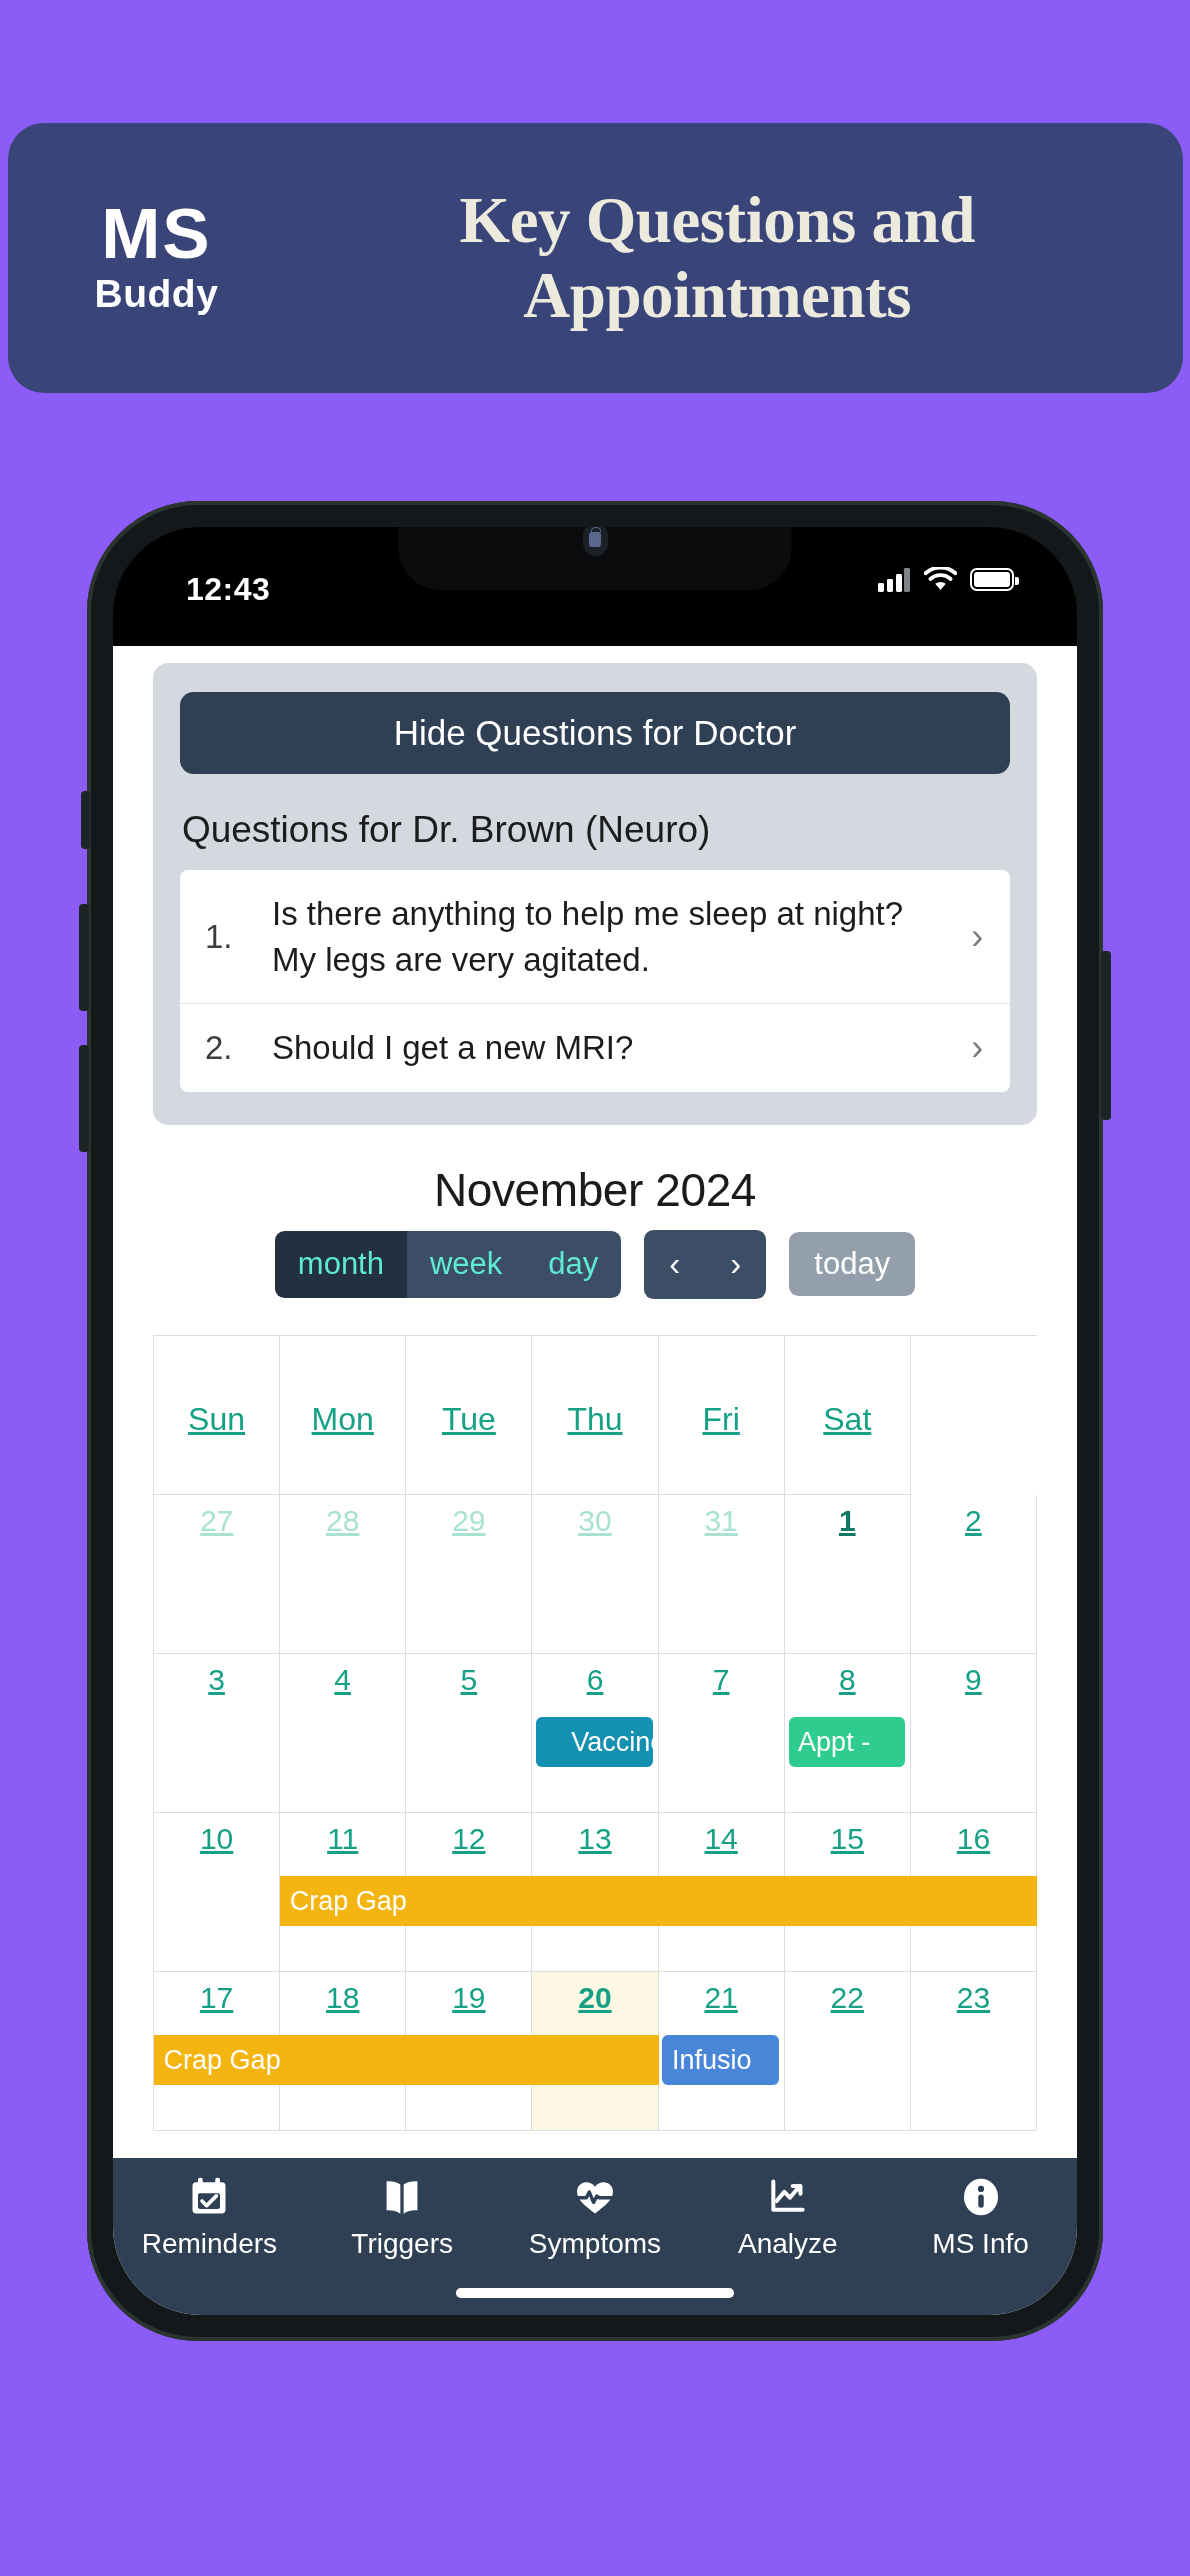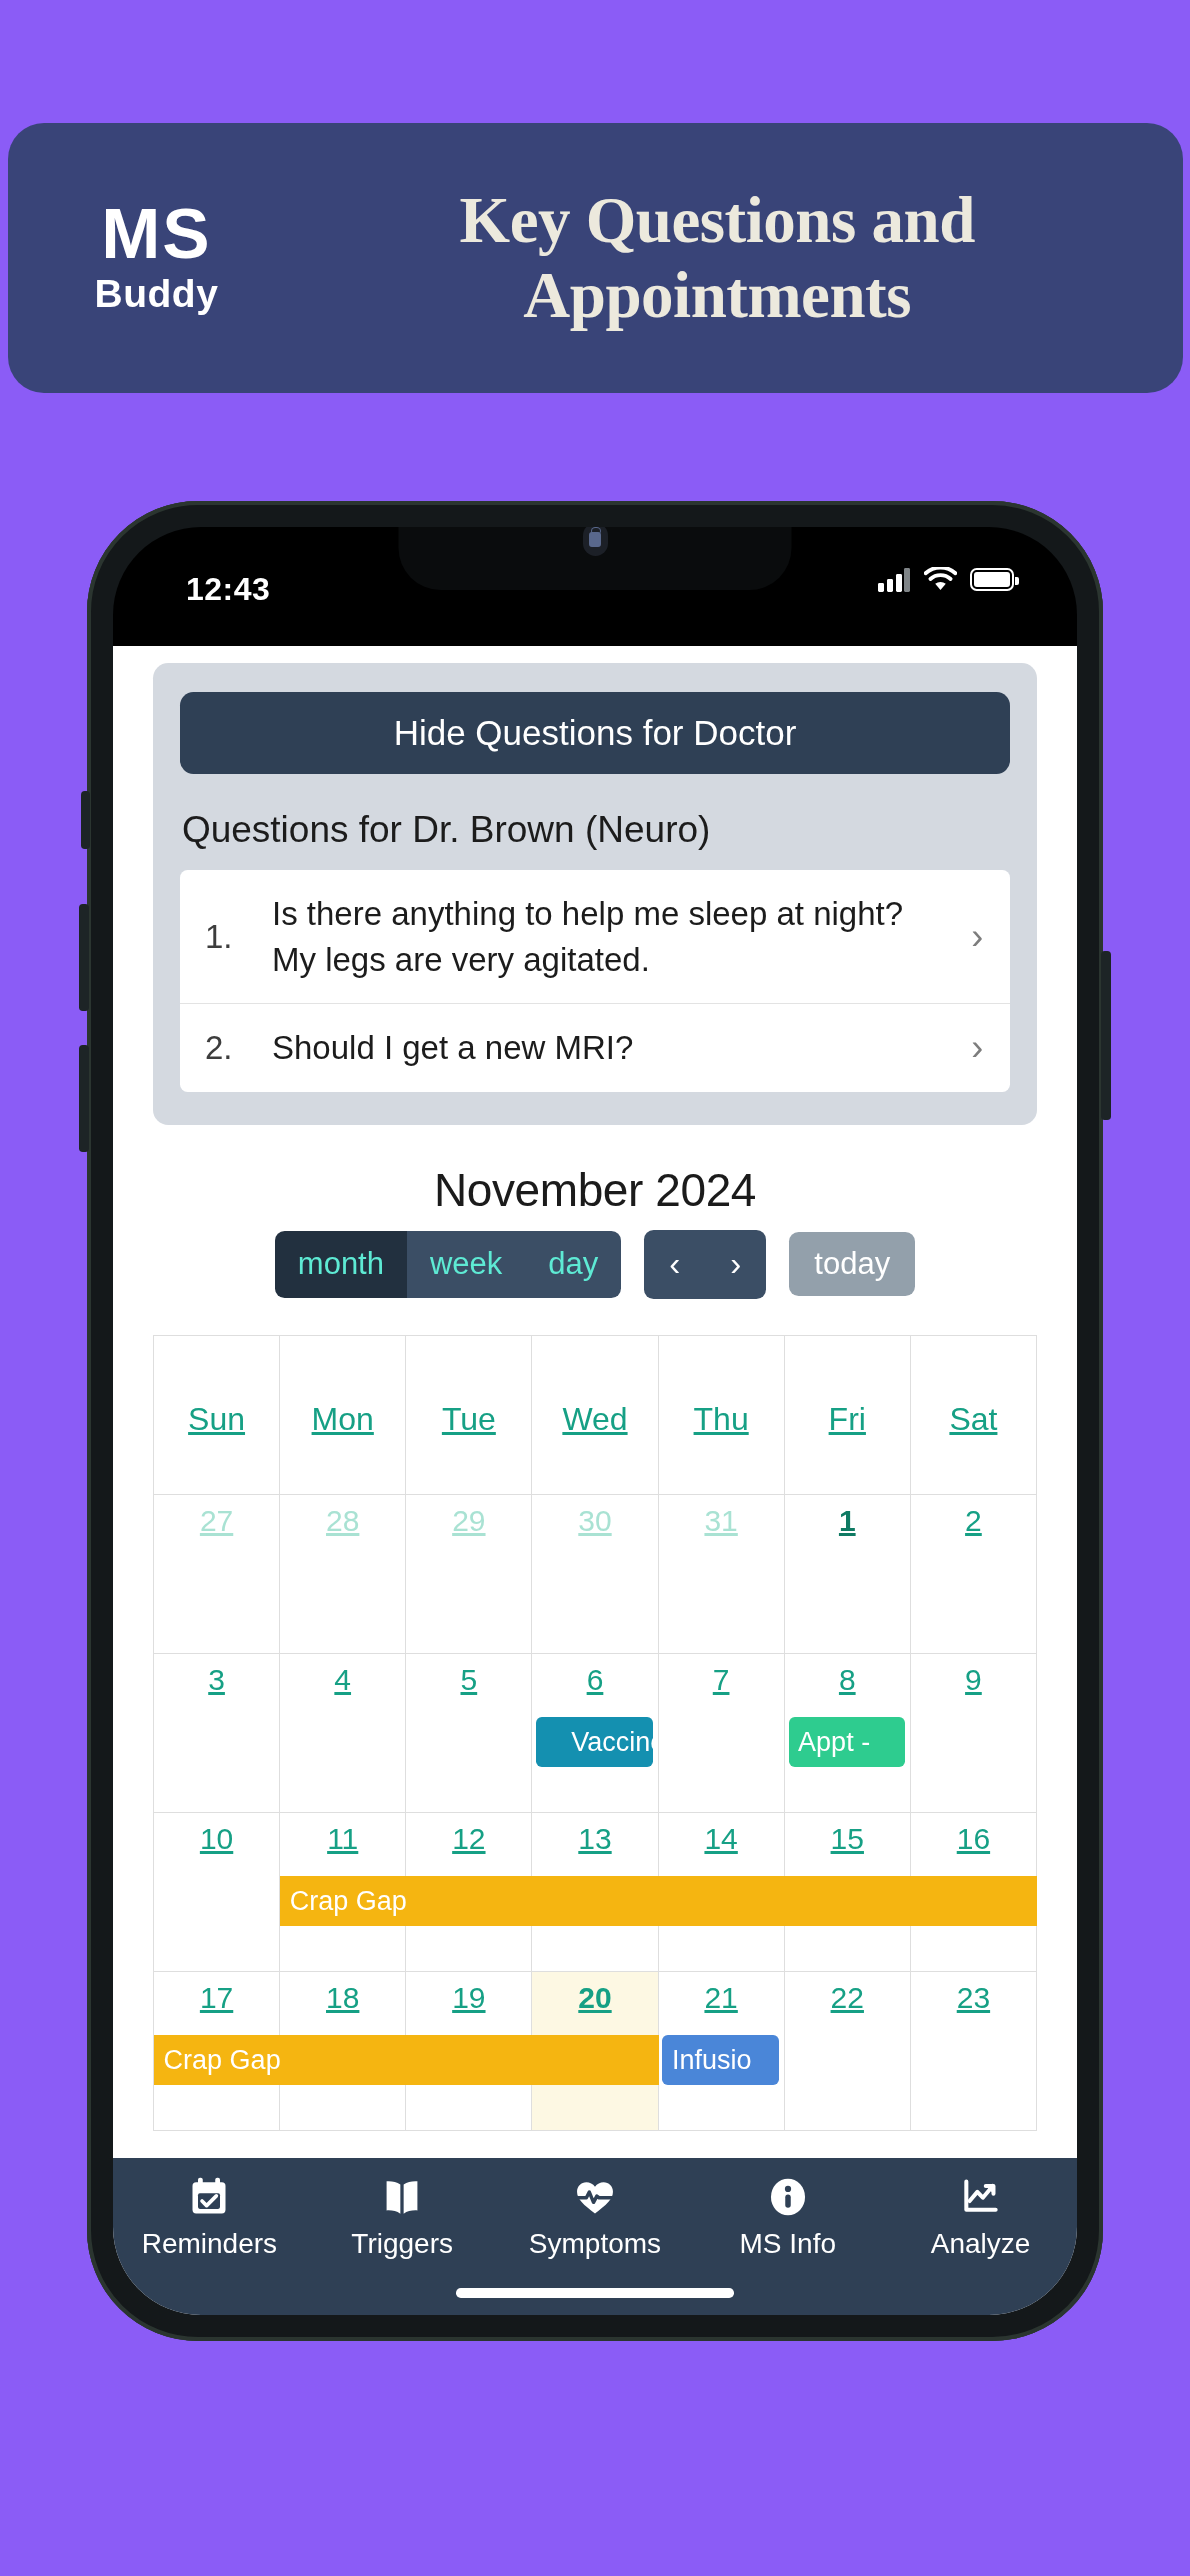--- a/index.html
+++ b/index.html
@@ -374,23 +374,20 @@
                 <div class="cal-cell">
                     <span class="dow">Sun</span>
                   </div>
                 <div class="cal-cell">
                     <span class="dow">Mon</span>
                   </div>
                 <div class="cal-cell">
                     <span class="dow">Tue</span>
                   </div>
                 <div class="cal-cell">
-                    <span class="dow">Wed</span>
-                  </div>
-                <div class="cal-cell">
                     <span class="dow">Thu</span>
                   </div>
                 <div class="cal-cell">
                     <span class="dow">Fri</span>
                   </div>
                 <div class="cal-cell">
                     <span class="dow">Sat</span>
                   </div>
               </div>
 
@@ -530,40 +527,40 @@
               <svg width="44" height="44" viewBox="0 0 24 24" fill="#fff">
                 <path d="M12 21 C6 16.5 2.2 13.4 2.2 9.2 C2.2 6.2 4.5 4 7.3 4 C9.1 4 10.9 4.9 12 6.4 C13.1 4.9 14.9 4 16.7 4 C19.5 4 21.8 6.2 21.8 9.2 C21.8 13.4 18 16.5 12 21 Z"></path>
                 <path d="M2.2 12.4 H7.3 l1.6 -3.1 l2.3 5.6 l1.8 -3.4 l1.2 0.9 h7.6" stroke="#2f4055" stroke-width="1.9" fill="none" stroke-linecap="round" stroke-linejoin="round"></path>
               </svg>
             </span>
             <span class="tab-label">Symptoms</span>
           </div>
 
           <div class="tab">
             <span>
+              <svg width="44" height="44" viewBox="0 0 24 24" fill="none" stroke="#fff" stroke-width="2.2" stroke-linecap="round" stroke-linejoin="round">
+                <path d="M4 3.5 V19 H20"></path>
+                <path d="M5.8 14.2 L10 9.2 l3 3.2 L18.4 6"></path>
+                <path d="M14.6 6 h4.2 v4.2" fill="#fff" stroke="#fff"></path>
+              </svg>
+            </span>
+            <span class="tab-label">Analyze</span>
+          </div>
+
+          <div class="tab">
+            <span>
               <svg width="44" height="44" viewBox="0 0 24 24">
                 <ellipse cx="12" cy="12" rx="9.3" ry="10" fill="#fff"></ellipse>
                 <circle cx="12" cy="7.6" r="1.7" fill="#2f4055"></circle>
                 <rect x="10.5" y="10.6" width="3" height="7.2" rx="1.5" fill="#2f4055"></rect>
               </svg>
             </span>
             <span class="tab-label">MS Info</span>
           </div>
 
-          <div class="tab">
-            <span>
-              <svg width="44" height="44" viewBox="0 0 24 24" fill="none" stroke="#fff" stroke-width="2.2" stroke-linecap="round" stroke-linejoin="round">
-                <path d="M4 3.5 V19 H20"></path>
-                <path d="M5.8 14.2 L10 9.2 l3 3.2 L18.4 6"></path>
-                <path d="M14.6 6 h4.2 v4.2" fill="#fff" stroke="#fff"></path>
-              </svg>
-            </span>
-            <span class="tab-label">Analyze</span>
-          </div>
-
           <div class="home-indicator"></div>
         </div>
 
       </div>
     </div>
   </div>
 </div>
 
 
 </body></html>

